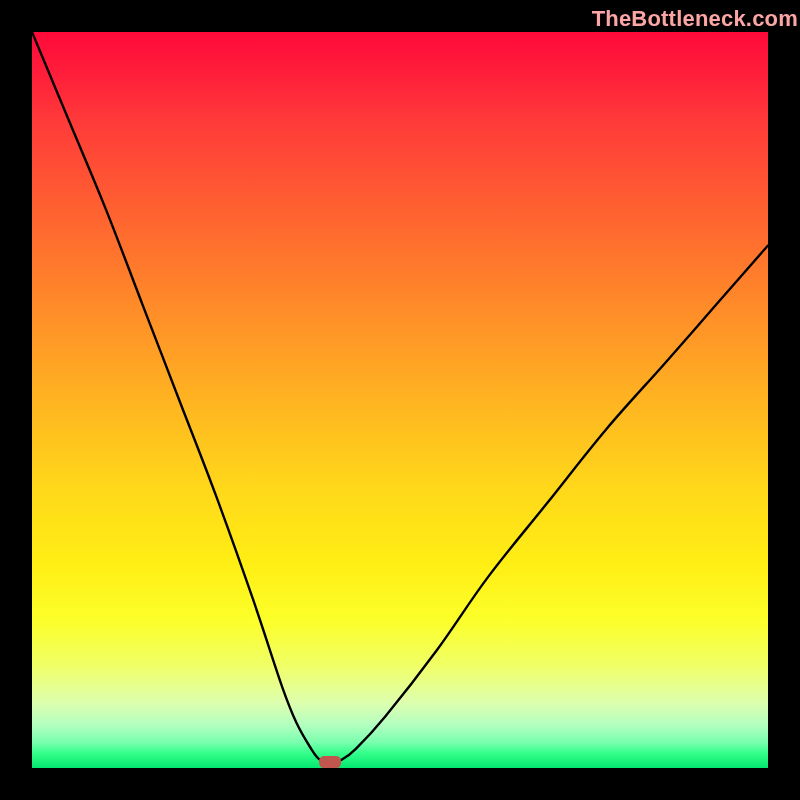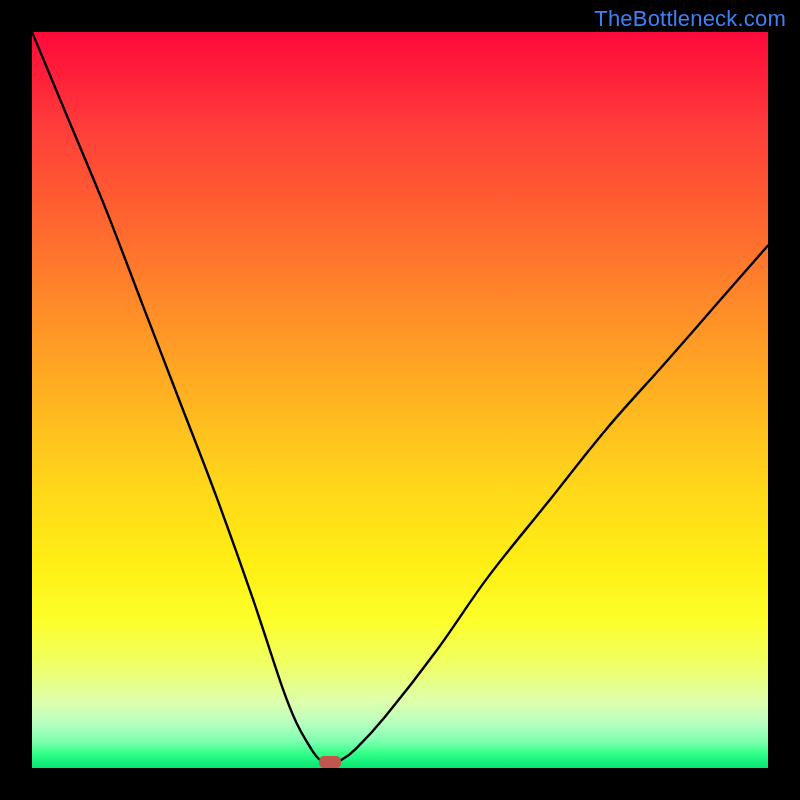--- a/index.html
+++ b/index.html
@@ -61,24 +61,24 @@
     stroke-linejoin: round;
     stroke-linecap: round;
   }
   .marker {
     fill: #c1564e;
     stroke: none;
   }
   .watermark {
     position: absolute;
     top: 6px;
-    right: 14px;
-    color: #3b82f6;
+    right: 2px;
+    color: #fca5a5;
     font-size: 22px;
-    font-weight: 400;
+    font-weight: 700;
     letter-spacing: 0.2px;
     user-select: none;
   }
 </style>
 </head>
 <body>
 
 <div class="frame">
 
   <div class="watermark">TheBottleneck.com</div>

